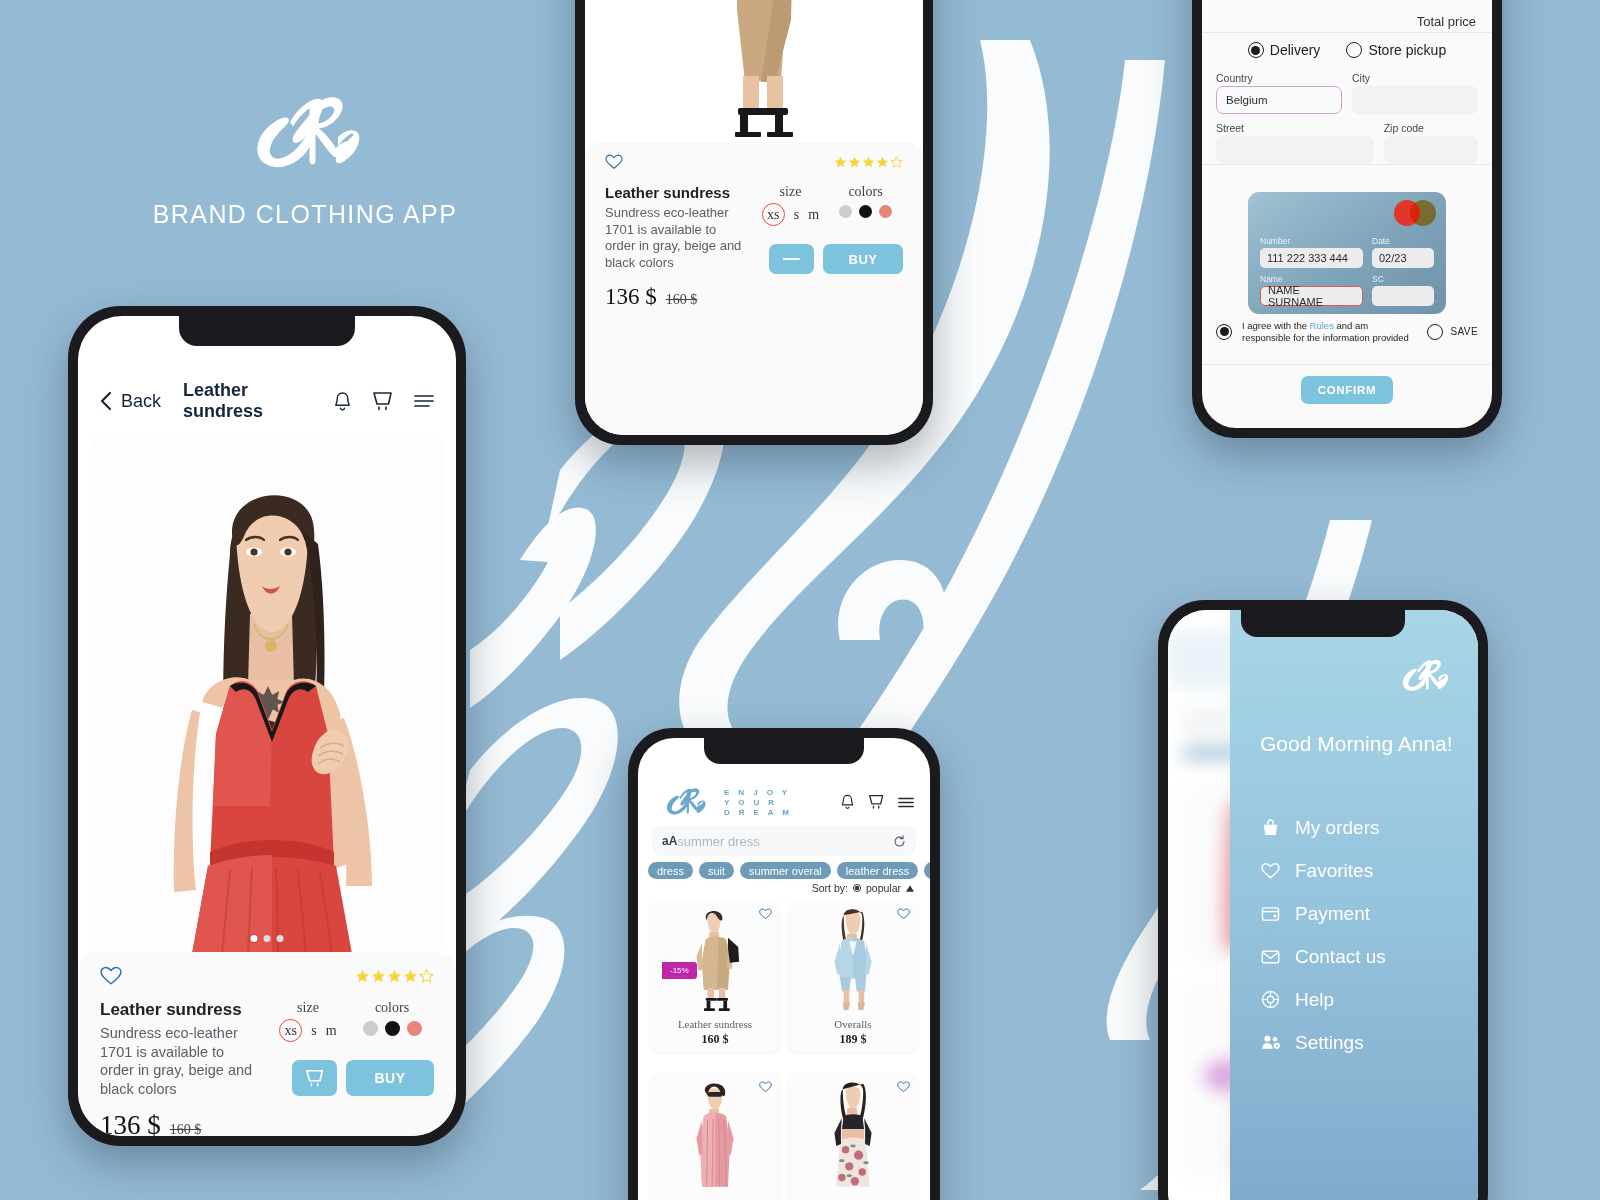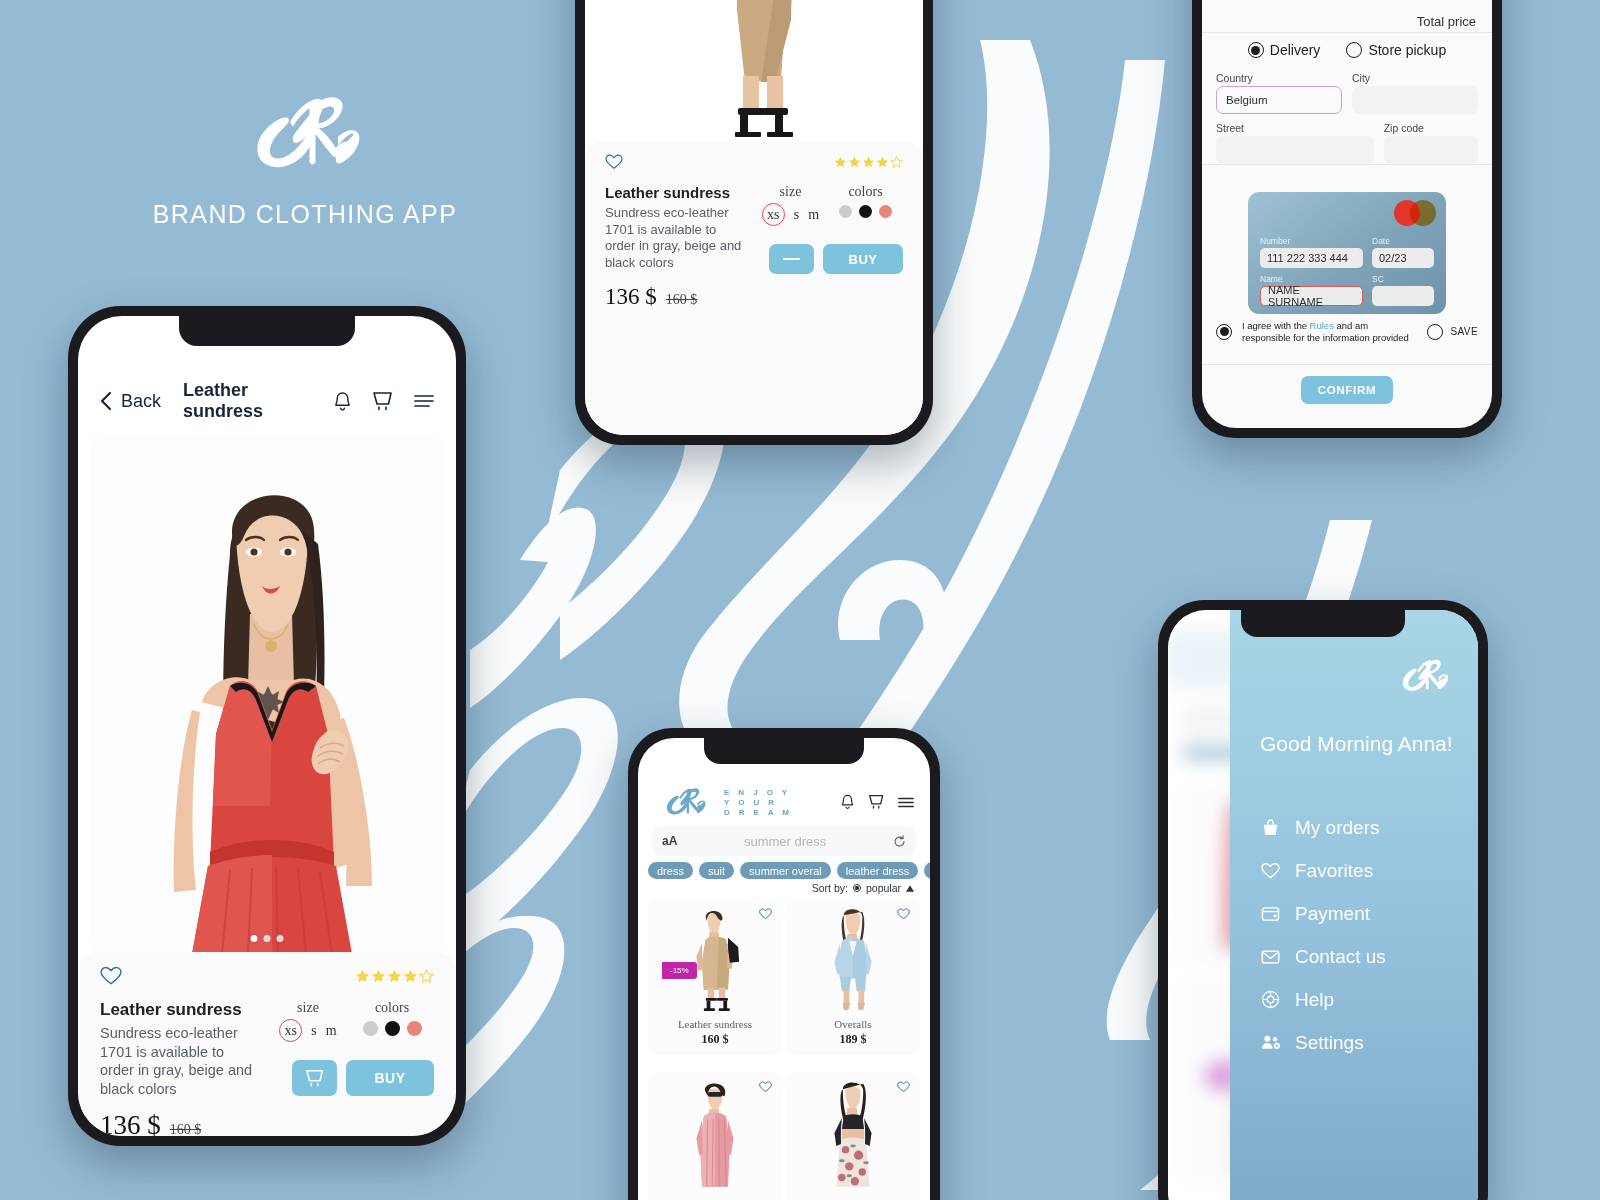--- a/index.html
+++ b/index.html
@@ -223,21 +223,21 @@
   .tagline span {
     font-size: 8px; letter-spacing: 3.4px; color: #6ba3c3; font-weight: 700;
   }
   .cat-icons { margin-left: auto; display: flex; align-items: center; gap: 13px; }
   .searchbar {
     position: absolute; top: 88px; left: 14px; right: 14px; height: 30px;
     background: #f7f8f9; border-radius: 9px;
     display: flex; align-items: center; padding: 0 10px;
   }
   .aA { font-size: 12px; color: #3a3f45; font-weight: 700; }
-  .search-text { flex: 1 1 auto; text-align: center; font-size: 13px; color: #b2b7bc; }
+  .search-text { flex: 1 1 auto; text-align: left; font-size: 13px; color: #b2b7bc; }
   .chips {
     position: absolute; top: 124px; left: 10px; right: 0; height: 17px;
     display: flex; gap: 6px; overflow: hidden;
   }
   .chip {
     background: #6e9cb8; color: #fff; font-size: 11px;
     border-radius: 9px; padding: 3px 9px; white-space: nowrap;
   }
   .sortby {
     position: absolute; top: 144px; right: 16px;

